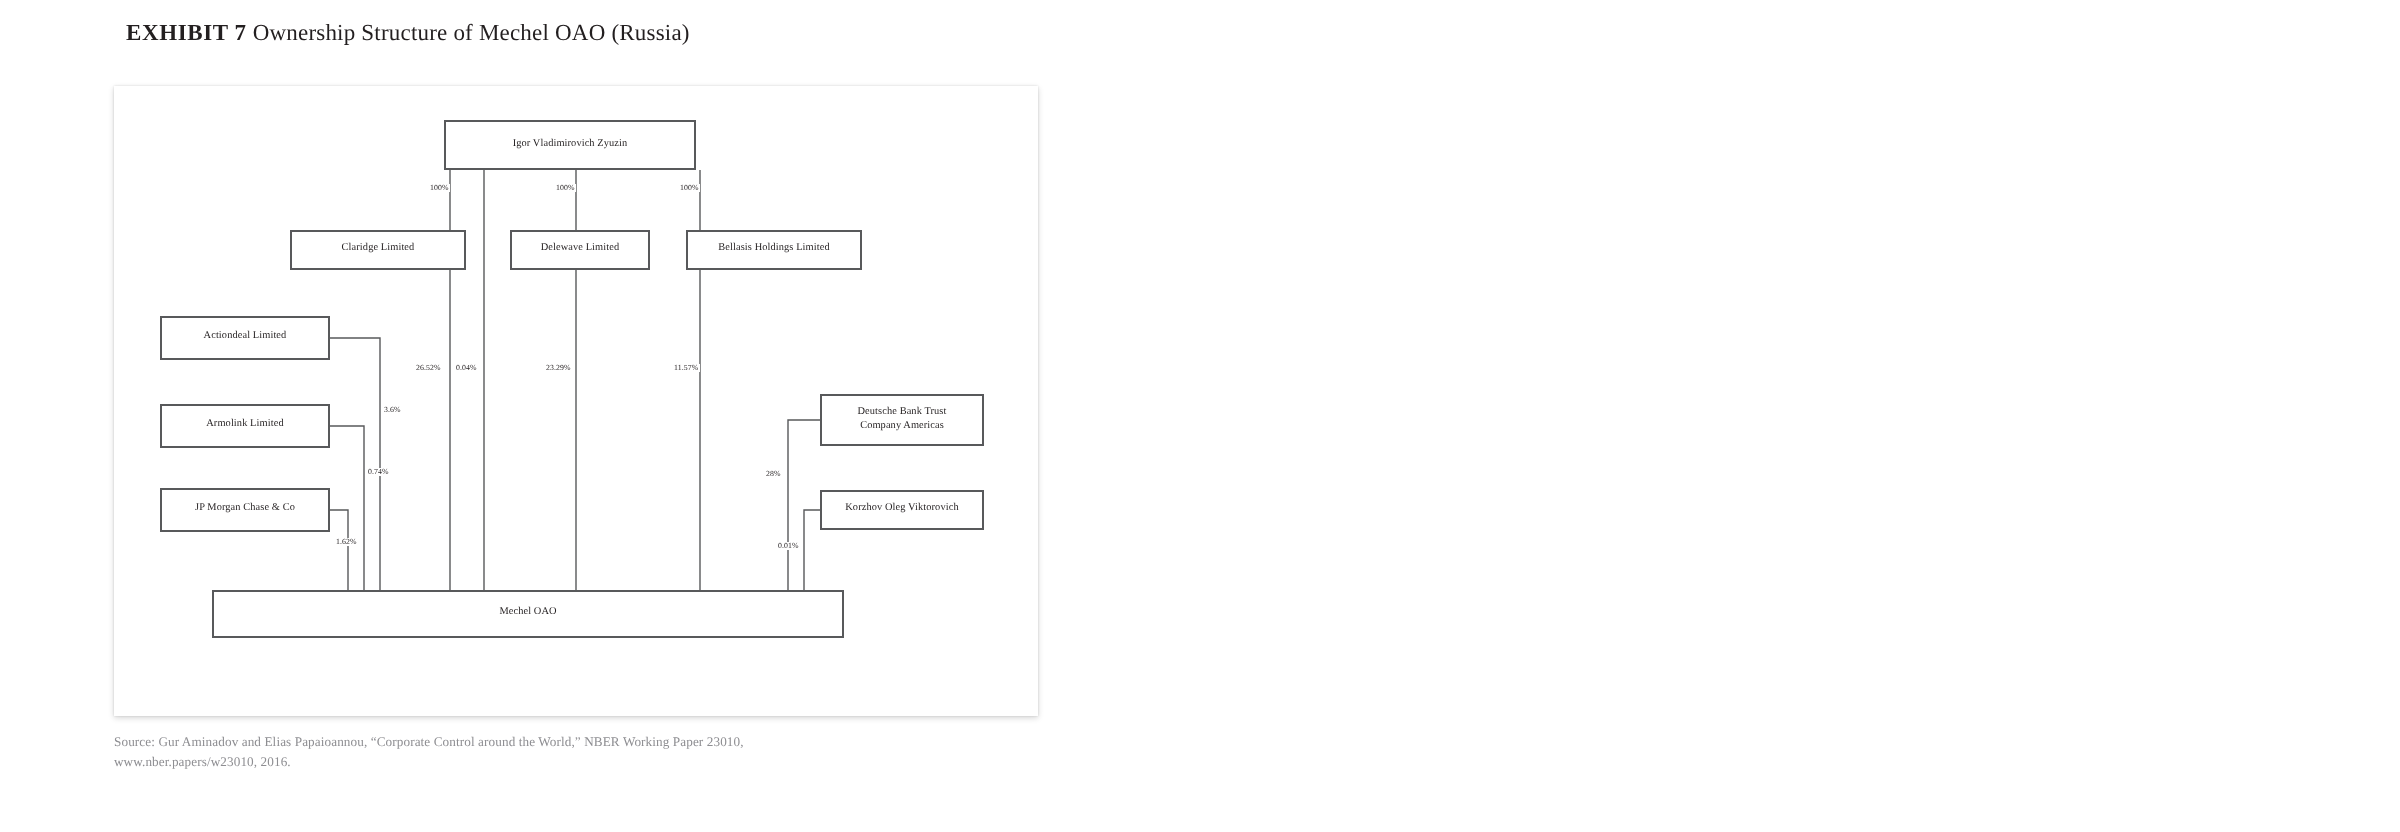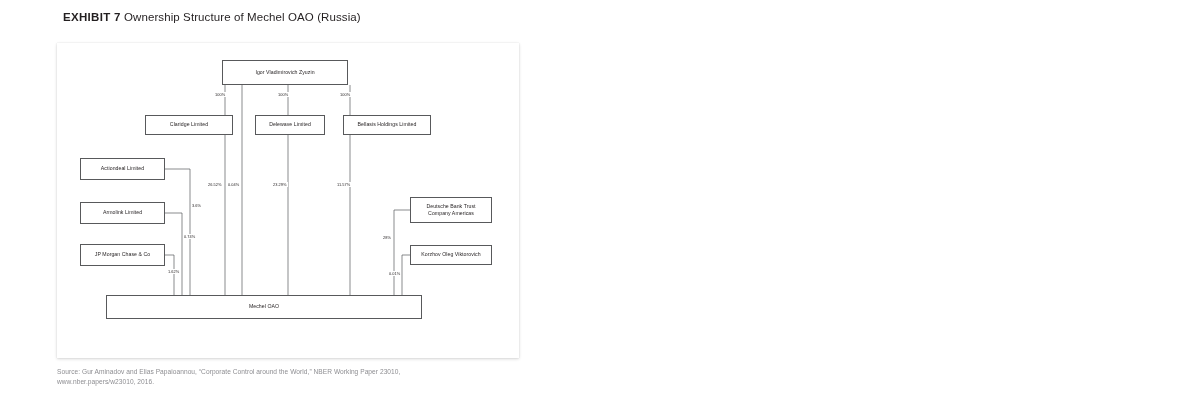--- a/index.html
+++ b/index.html
@@ -11,20 +11,21 @@
     width: 1200px;
     height: 416px;
     overflow: hidden;
     font-family: "Liberation Sans", sans-serif;
     color: #231f20;
   }
   .page {
     position: relative;
     width: 1100px;
     height: 416px;
+    font-family: Liberation Serif, serif;
   }
   
   .exhibit-title {
     position: absolute;
     left: 63px;
     top: 11px;
     font-size: 11.5px;
     letter-spacing: 0.1px;
     white-space: nowrap;
   }

